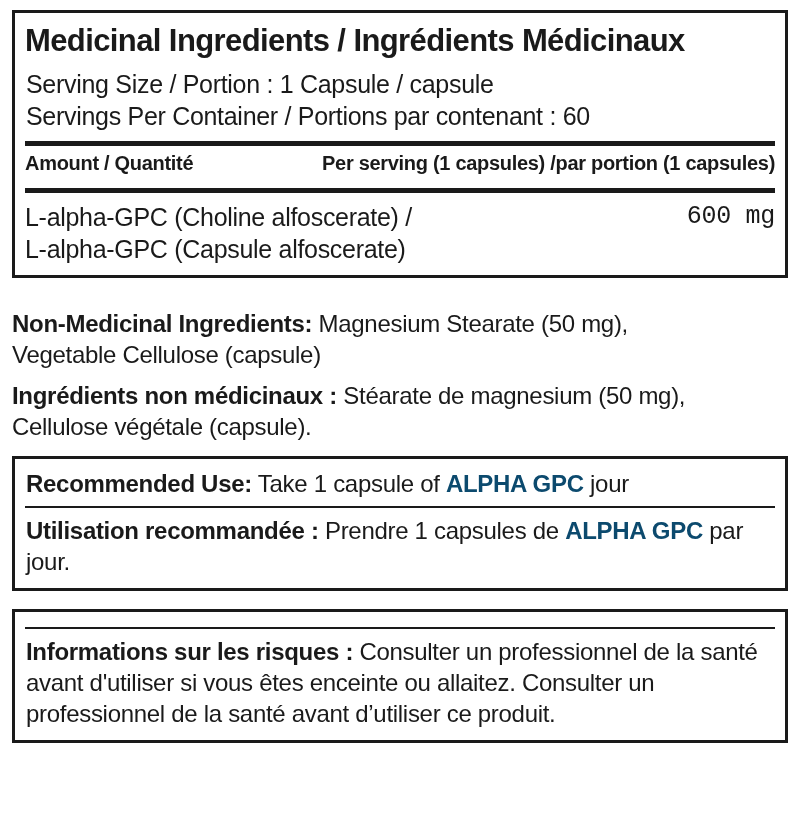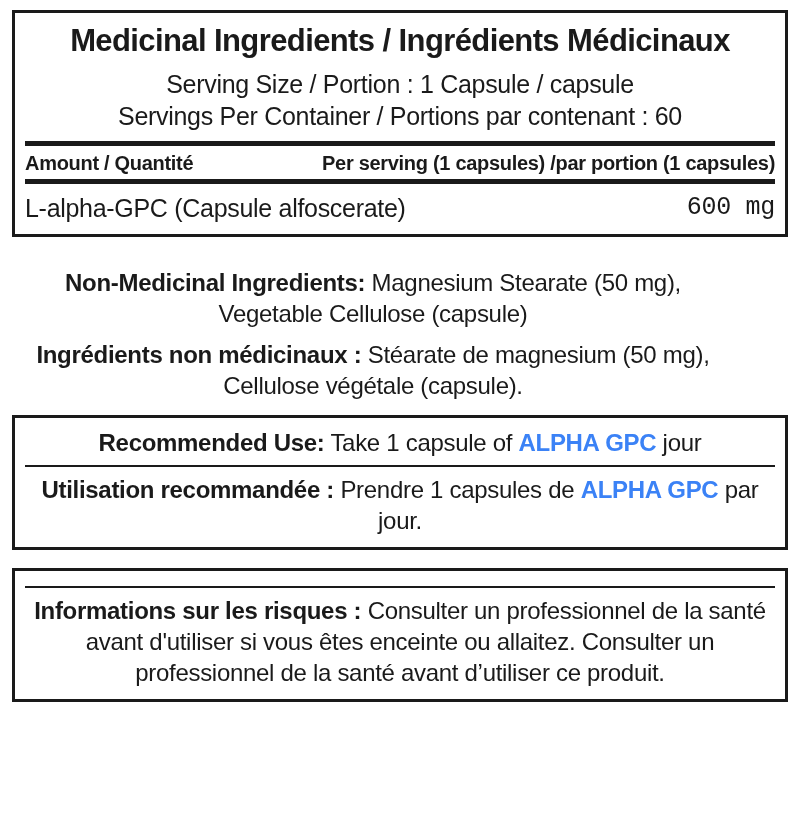--- a/index.html
+++ b/index.html
@@ -12,21 +12,20 @@
     height: 836px;
     font-family: "Liberation Sans", sans-serif;
     color: #1a1a1a;
     overflow: hidden;
   }
   .page {
     box-sizing: border-box;
     width: 800px;
     height: 772px;
     padding: 10px 12px 0 12px;
-    text-align: center;
   }
 
   
   .panel {
     border: 3px solid #1a1a1a;
     box-sizing: border-box;
     background: #ffffff;
   }
   .panel-medicinal { padding: 6px 10px 10px 10px; }
   .panel-use       { border-width: 3px; padding: 8px 10px 10px 10px; margin-top: 14px; }
@@ -54,21 +53,21 @@
     margin-top: 9px;
   }
   .thead-row {
     display: flex;
     justify-content: space-between;
     align-items: baseline;
     font-weight: bold;
     font-size: 20px;
     letter-spacing: -0.3px;
     line-height: 24px;
-    padding: 5px 0 4px 0;
+    padding: 5px 0 13px 0;
     white-space: nowrap;
   }
   .rule-thick2 {
     height: 5px;
     background: #1a1a1a;
     margin-bottom: 8px;
   }
   .ingredient-row {
     display: flex;
     justify-content: space-between;
@@ -92,21 +91,21 @@
 
   .box-divider {
     height: 2px;
     background: #1a1a1a;
     margin: 7px 0 7px 0;
   }
   .panel p { margin: 1px; }
 
   .brand {
     font-weight: bold;
-    color: #3b82f6;
+    color: #0c4a6e;
   }
 </style>
 </head>
 <body>
 
 <div class="page">
 
   <section class="panel panel-medicinal">
     <h1 class="panel-title">Medicinal Ingredients / Ingrédients Médicinaux</h1>
 
@@ -117,20 +116,21 @@
 
     <div class="thead-row">
       <span>Amount / Quantité</span>
       <span>Per serving (1 capsules) /par portion (1 capsules)</span>
     </div>
 
     <div class="rule-thick2"></div>
 
     <div class="ingredient-row">
       <div>
+        <div>L-alpha-GPC (Choline alfoscerate) /</div>
         <div>L-alpha-GPC (Capsule alfoscerate)</div>
       </div>
       <div class="ingredient-amount">600 mg</div>
     </div>
   </section>
 
   <section class="nonmed bodytext">
     <p><b>Non-Medicinal Ingredients:</b><span> Magnesium Stearate (50 mg), Vegetable Cellulose (capsule)</span></p>
     <p><b>Ingrédients non médicinaux :</b><span> Stéarate de magnesium (50 mg), Cellulose végétale (capsule).</span></p>
   </section>

